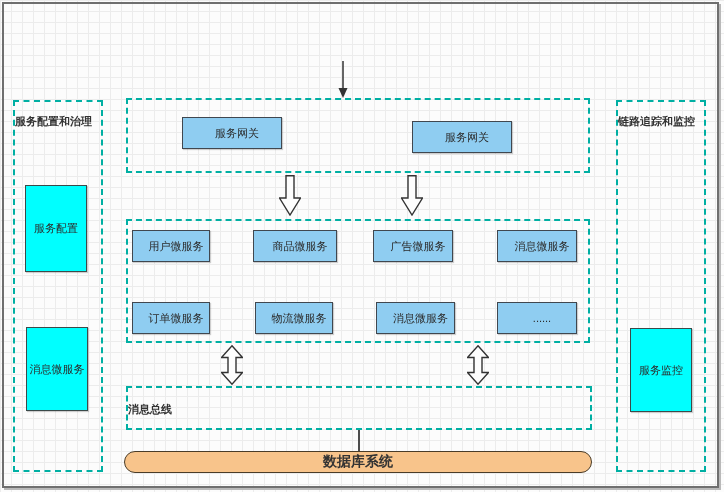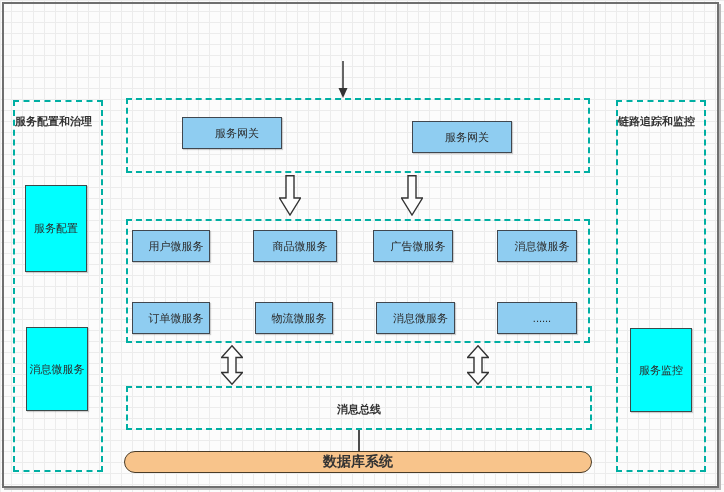--- a/index.html
+++ b/index.html
@@ -60,21 +60,21 @@
     box-shadow: 1px 1px 1px rgba(0,0,0,0.18);
   }
   .db-box {
     background: #F8C48B;
     border: 1.5px solid #4a3c28;
     border-radius: 11px;
     display: flex; align-items: center; justify-content: center;
     font-size: 14px; font-weight: bold; color: #333;
   }
   .bus-label {
-    width: 100%; text-align: center;
+    width: 100%; text-align: left;
     font-size: 11px; font-weight: bold; color: #333;
     position: absolute; top: 14px; left: 0;
   }
   .connector-v { background: #4d4d4d; width: 1.5px; }
   svg { display: block; }
 </style>
 </head>
 <body>
 
 <div class="canvas">

